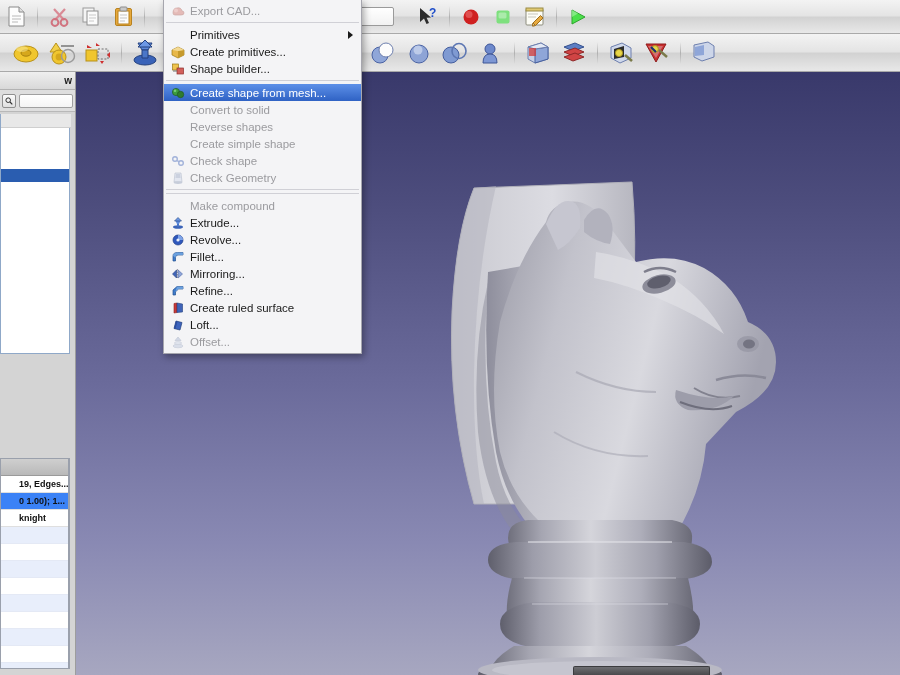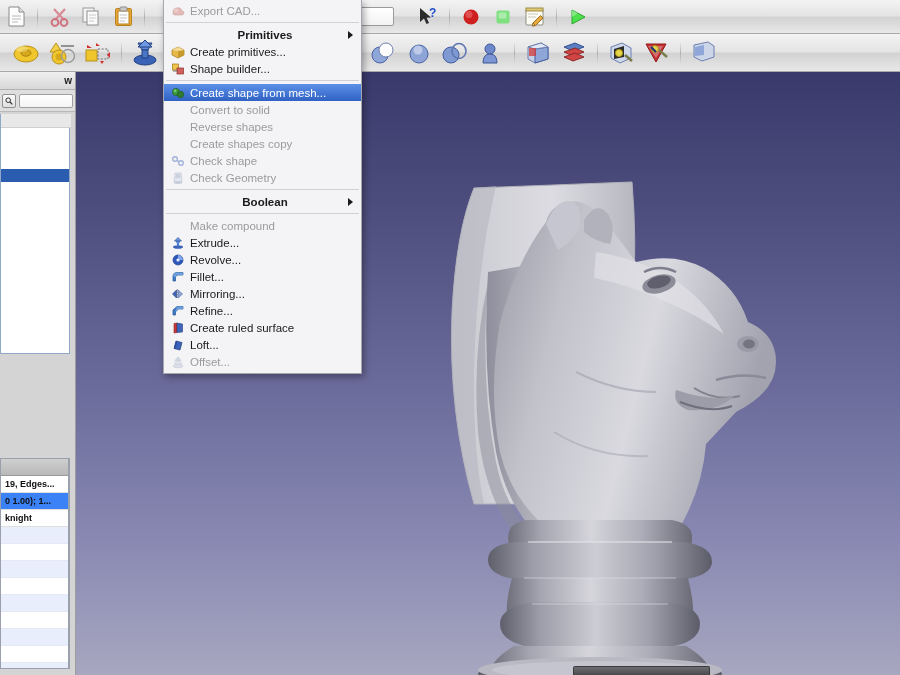--- a/index.html
+++ b/index.html
@@ -103,21 +103,21 @@
     position:absolute; left:0; top:386px; width:70px; bottom:6px;
     background:#ffffff; border:1px solid #9aa0ac; border-right-width:2px;
     overflow:hidden;
   }
   .prop-header{
     height:17px; background:linear-gradient(to bottom,#cfcfcf,#b9b9b9);
     border-bottom:1px solid #9a9a9a;
   }
   .prop-row{
     height:17px; display:flex; align-items:center;
-    padding-left:4px; font-size:9px; color:#101010; font-weight:bold;
+    padding-left:18px; font-size:9px; color:#101010; font-weight:bold;
     border-bottom:1px solid #dfdfdf; white-space:nowrap; overflow:hidden;
     background:#ffffff;
   }
   .prop-row.alt{ background:#3b82f6; }
   .prop-blank{ height:17px; border-bottom:1px solid #e4e9f5; background:#ffffff; }
   .prop-blank.alt{ background:#e8eefb; }
 
   
   #menu{
     position:absolute; left:163px; top:0; width:199px;
@@ -125,21 +125,21 @@
     border:1px solid #a6a6ae; border-top:none;
     box-shadow:2px 3px 7px rgba(0,0,0,.35);
     padding:2px 0 3px 0;
     z-index:50;
   }
   .mi{
     height:17px; display:flex; align-items:center;
     padding:0 8px 0 6px; font-size:11.5px; color:#1a1a1a;
     position:relative; white-space:nowrap;
   }
-  .mi.bold{ font-weight:bold;text-align:center; }
+  .mi.bold{ font-weight:normal; }
   .mi.disabled{ color:#9b9b9f; }
   .mi.sel{
     background:linear-gradient(to bottom,#5d90e8,#2f62c4);
     color:#ffffff;
   }
   .mi .mi-ico{
     width:15px; height:15px; flex:0 0 auto; margin-right:5px;
     display:flex; align-items:center; justify-content:center;
   }
   .mi .mi-ico.empty{ visibility:hidden; }
@@ -583,21 +583,21 @@
     <div class="mi disabled">
       <span class="mi-ico empty"></span>
       <span class="mi-label">Convert to solid</span>
     </div>
     <div class="mi disabled">
       <span class="mi-ico empty"></span>
       <span class="mi-label">Reverse shapes</span>
     </div>
     <div class="mi disabled">
       <span class="mi-ico empty"></span>
-      <span class="mi-label">Create shapes copy</span>
+      <span class="mi-label">Create simple shape</span>
     </div>
     <div class="mi disabled">
       <span class="mi-ico">
         <svg width="14" height="14" viewBox="0 0 14 14">
           <circle cx="4" cy="5" r="2.3" fill="none" stroke="#3f63b8" stroke-width="1.4"></circle>
           <circle cx="10" cy="9" r="2.3" fill="none" stroke="#3f63b8" stroke-width="1.4"></circle>
           <line x1="5.6" y1="6.6" x2="8.4" y2="7.6" stroke="#3f63b8" stroke-width="1.4"></line>
         </svg>
       </span>
       <span class="mi-label">Check shape</span>
@@ -606,25 +606,20 @@
       <span class="mi-ico">
         <svg width="14" height="14" viewBox="0 0 14 14">
           <path d="M4 2 L10 2 L11 11 L3 11Z" fill="#cdd6e9" stroke="#7e8ca8" stroke-width=".7"></path>
           <path d="M5 3 L9 3 L9.6 7 L4.4 7Z" fill="#9aa8c4"></path>
           <ellipse cx="7" cy="11.6" rx="4.4" ry="1.3" fill="#8f9cb8"></ellipse>
         </svg>
       </span>
       <span class="mi-label">Check Geometry</span>
     </div>
     <div class="msep"></div>
-    <div class="mi bold">
-      <span class="mi-ico empty"></span>
-      <span class="mi-label">Boolean</span>
-      <span class="mi-arrow"></span>
-    </div>
     <div class="msep"></div>
     <div class="mi disabled">
       <span class="mi-ico empty"></span>
       <span class="mi-label">Make compound</span>
     </div>
     <div class="mi">
       <span class="mi-ico">
         <svg width="14" height="14" viewBox="0 0 14 14">
           <ellipse cx="7" cy="11" rx="5" ry="1.8" fill="#3a63b8"></ellipse>
           <path d="M4.5 5 L9.5 5 L8 8 L6 8Z" fill="#5d8ada"></path>

